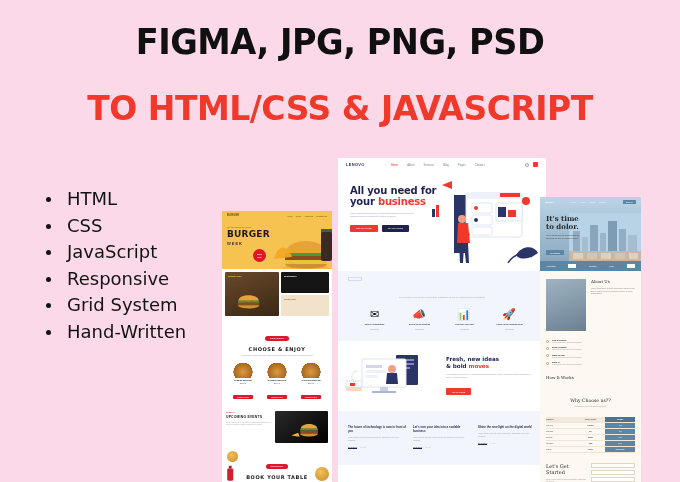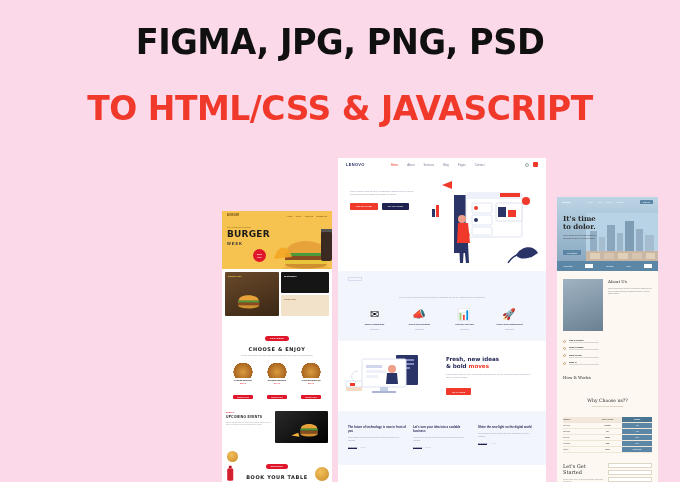--- a/index.html
+++ b/index.html
@@ -137,21 +137,21 @@
   .bz-fresh .b { display: inline-block; font-size: 2.2px; color: #fff; background: #f0392b; padding: 2.5px 6px; margin-top: 5px; border-radius: 1px;}
   .bz-posts { background: #f3f5fd; padding: 14px 10px 16px; display: flex; gap: 7px; }
   .bz-post { flex: 1; }
   .bz-post .h { font-size: 2.9px; font-weight: bold; color: #1f2251; line-height: 4px; }
   .bz-post .p { font-size: 1.9px; color: #9aa0b5; line-height: 2.8px; margin-top: 3px; }
   .bz-post .m { display: flex; align-items: center; gap: 3px; margin-top: 4px; }
   .bz-post .m .l { font-size: 1.9px; color: #1f2251; border-bottom: .4px solid #1f2251; }
   .bz-post .m .d { font-size: 1.8px; color: #b9bfd4; }
 
   
-  #mockup-invest { left: 557px; top: 197px; width: 101px; height: 285px; background: #fdf8f1; }
+  #mockup-invest { left: 540px; top: 197px; width: 101px; height: 285px; background: #fdf8f1; }
   .iv-hero { height: 64px; position: relative; overflow: hidden; background: linear-gradient(180deg,#bcd5e6,#8aa9c0); }
   .iv-nav { display: flex; align-items: center; justify-content: space-between; padding: 3px 5px; position: relative; z-index: 3; }
   .iv-logo { font-size: 2.4px; color: #fff; font-weight: bold; }
   .iv-links { display: flex; gap: 4px; }
   .iv-links span { font-size: 2px; color: #f2f6fa; }
   .iv-btn { background: #5b86a6; color: #fff; font-size: 2px; padding: 1px 3px; border-radius: .5px;}
   .iv-heroTxt { position: relative; z-index: 3; padding: 8px 0 0 6px; }
   .iv-h1 { font-size: 7px; color: #2b2b2b; font-weight: bold; line-height: 8px; font-family: "DejaVu Serif", serif;}
   .iv-p { font-size: 1.9px; color: #4c4c4c; line-height: 2.8px; margin-top: 3px; width: 40px; }
   .iv-hbtn { display: inline-block; background: #5b86a6; color: #fff; font-size: 2px; padding: 1.5px 4px; margin-top: 4px; }
@@ -189,20 +189,28 @@
   .iv-start .fi { height: 5px; border: .4px solid #e0d6c6; background: #fff; margin-bottom: 2px; }
 </style>
 </head>
 <body>
 
 <div class="canvas">
 
   <div class="title-black">FIGMA, JPG, PNG, PSD</div>
   <div class="title-red">TO HTML/CSS &amp; JAVASCRIPT</div>
 
+  <ul class="feature-list">
+    <li>HTML</li>
+    <li>CSS</li>
+    <li>JavaScript</li>
+    <li>Responsive</li>
+    <li>Grid System</li>
+    <li>Hand-Written</li>
+  </ul>
 
   <div class="mockup" id="mockup-burger">
     <div class="bg-hero">
       <div class="bg-nav">
         <div class="bg-logo">BURGER</div>
         <div class="bg-navlinks">
           <span>Home</span>
           <span>Menu</span>
           <span>About Us</span>
           <span>Contact Us</span>
@@ -319,20 +327,24 @@
         <span>Pages</span>
         <span>Contact</span>
       </div>
       <div class="bz-right">
         <div class="bz-srch"></div>
         <div class="bz-cta"></div>
       </div>
     </div>
 
     <div class="bz-hero">
+      <div class="bz-h1">
+        <div>All you need for</div>
+        <div><span>your </span><span class="hl">business</span></div>
+      </div>
       <div class="bz-p">Lorem ipsum dolor sit amet, consectetur adipiscing elit, sed do eiusmod tempor incididunt ut labore et dolore.</div>
       <div class="bz-btns">
         <div class="bz-btn">GET STARTED</div>
         <div class="bz-btn dark">LEARN MORE</div>
       </div>
       <svg class="bz-illus" viewBox="0 0 112 92">
         <rect x="24" y="16" width="12" height="58" fill="#2b3467"></rect>
         <rect x="36" y="14" width="56" height="44" rx="2" fill="#fff" stroke="#dfe3f0" stroke-width="1"></rect>
         <rect x="36" y="14" width="56" height="6" fill="#eef1fa"></rect>
         <rect x="42" y="24" width="20" height="10" rx="1" fill="#fff" stroke="#e2e6f4"></rect>

